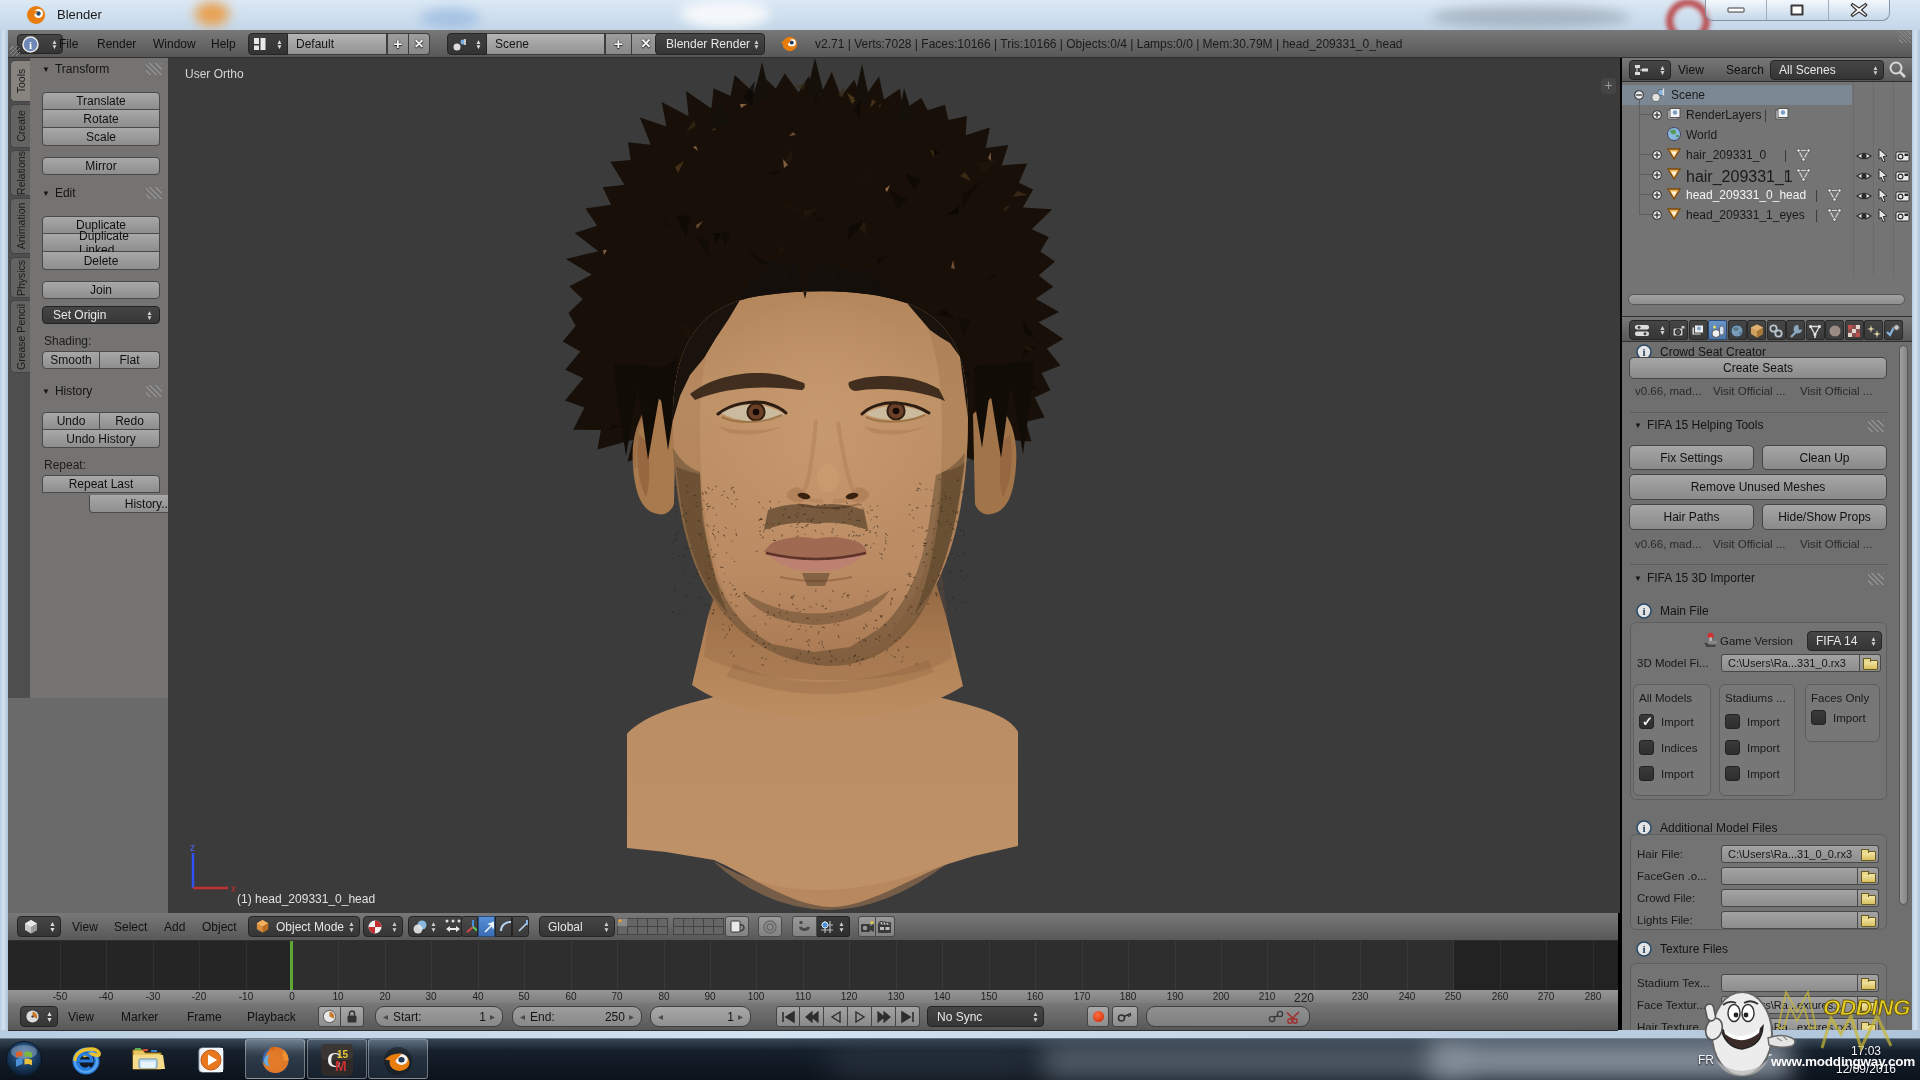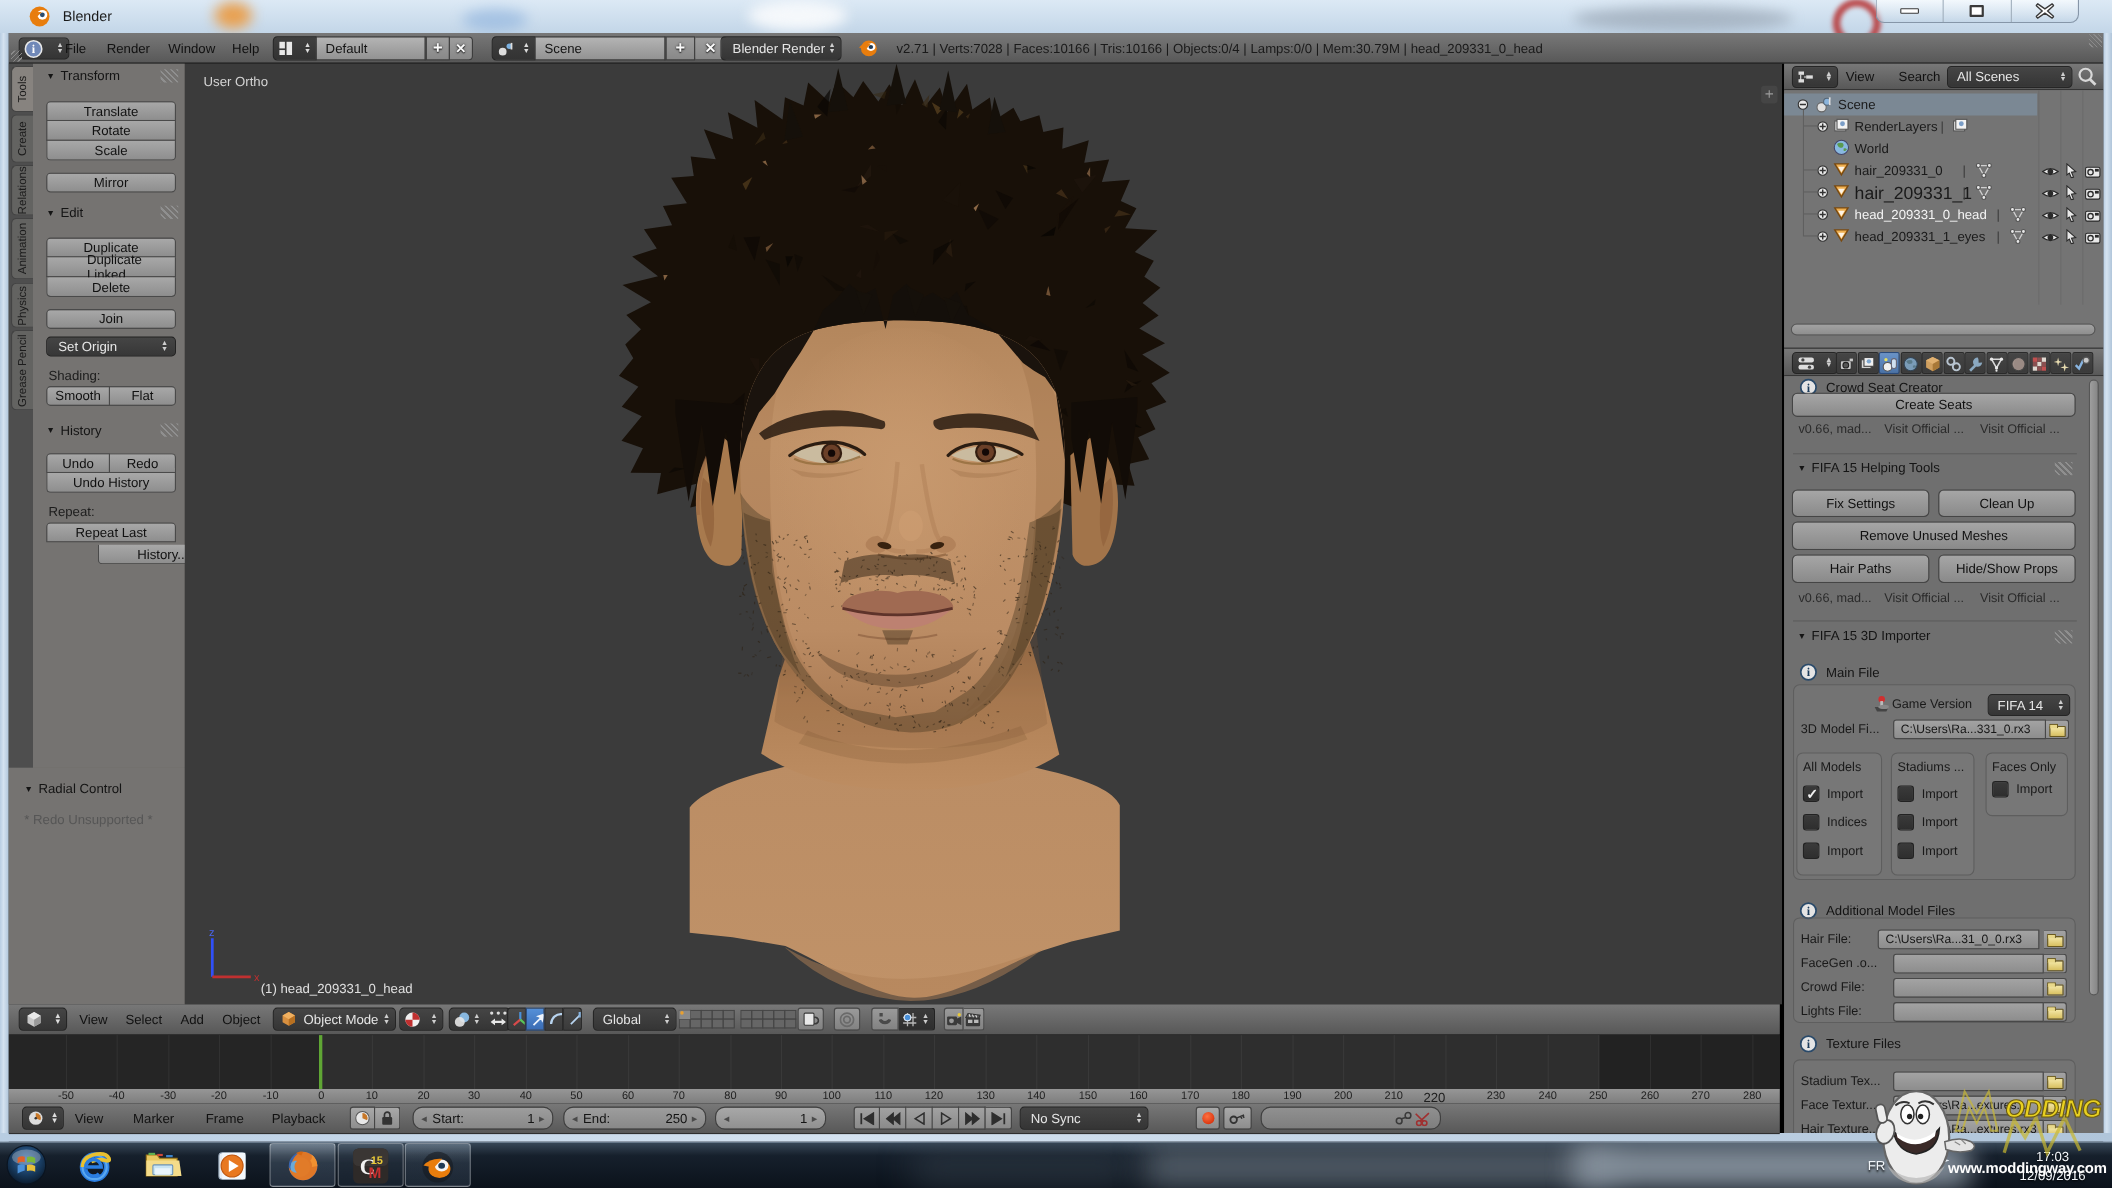--- a/index.html
+++ b/index.html
@@ -212,24 +212,20 @@
     <div class="shelfbtn" style="top:293px;width:58px;border-radius:4px 0 0 4px;">Smooth</div>
     <div class="shelfbtn" style="top:293px;left:70px;width:60px;border-left:none;border-radius:0 4px 4px 0;">Flat</div>
     <div class="phead" style="left:12px;top:326px;">History</div>
     <div class="hatch" style="left:116px;top:327px;"></div>
     <div class="shelfbtn" style="top:354px;width:58px;border-radius:4px 0 0 0;">Undo</div>
     <div class="shelfbtn" style="top:354px;left:70px;width:60px;border-left:none;border-radius:0 4px 0 0;">Redo</div>
     <div class="shelfbtn rbot" style="top:372px;">Undo History</div>
     <div class="slabel" style="top:400px;">Repeat:</div>
     <div class="shelfbtn rtop" style="top:417px;">Repeat Last</div>
     <div class="shelfbtn rbot" style="top:437px;margin-left:47px;">History...</div>
-  </div>
-  <div style="position:absolute;left:0;top:640px;width:160px;height:215px;background:#757371;">
-    <div class="phead" style="left:14px;top:12px;">Radial Control</div>
-    <div style="position:absolute;left:14px;top:40px;color:#565656;font-size:12px;">* Redo Unsupported *</div>
   </div>
 </div>
 
 <div class="abs" id="viewport">
   <div style="position:absolute;left:17px;top:9px;color:#d4d4d4;font-size:12px;">User Ortho</div>
   <div style="position:absolute;left:69px;top:834px;color:#e0e0e0;font-size:12px;">(1) head_209331_0_head</div>
   <svg style="position:absolute;left:0;top:0" width="1452" height="855" viewBox="0 0 1452 855" id="headsvg">
 <defs>
   <linearGradient id="skinface" x1="0" y1="0" x2="0" y2="1">
     <stop offset="0" stop-color="#b3865c"></stop>
@@ -1413,21 +1409,21 @@
       <div class="plab" style="left:125px;top:426px;">Import</div>
     <div class="infolab" style="left:14px;top:478px;">
         <svg width="16" height="16" viewBox="0 0 16 16">
           <circle cx="8" cy="8" r="7" fill="#e4e4e4" stroke="#2a4a6a" stroke-width="1.6"></circle>
           <text x="8" y="12" text-anchor="middle" font-size="11" font-weight="bold" fill="#1a3a5a" font-family="Liberation Serif">i</text>
         </svg>
         <span>Additional Model Files</span>
       </div>
     <div class="pbox" style="left:8px;top:492px;width:257px;height:96px;"></div>
     <div class="plab" style="left:15px;top:506px;">Hair File:</div>
-    <div class="pfield" style="left:85px;top:503px;width:147px;">C:\Users\Ra...31_0_0.rx3</div>
+    <div class="pfield" style="left:99px;top:503px;width:147px;">C:\Users\Ra...31_0_0.rx3</div>
     <div class="pfolder" style="left:236px;top:503px;"></div>
     <div class="plab" style="left:15px;top:528px;">FaceGen .o...</div>
     <div class="pfield" style="left:99px;top:525px;width:137px;"></div>
     <div class="pfolder" style="left:236px;top:525px;"></div>
     <div class="plab" style="left:15px;top:550px;">Crowd File:</div>
     <div class="pfield" style="left:99px;top:547px;width:137px;"></div>
     <div class="pfolder" style="left:236px;top:547px;"></div>
     <div class="plab" style="left:15px;top:572px;">Lights File:</div>
     <div class="pfield" style="left:99px;top:569px;width:137px;"></div>
     <div class="pfolder" style="left:236px;top:569px;"></div>

